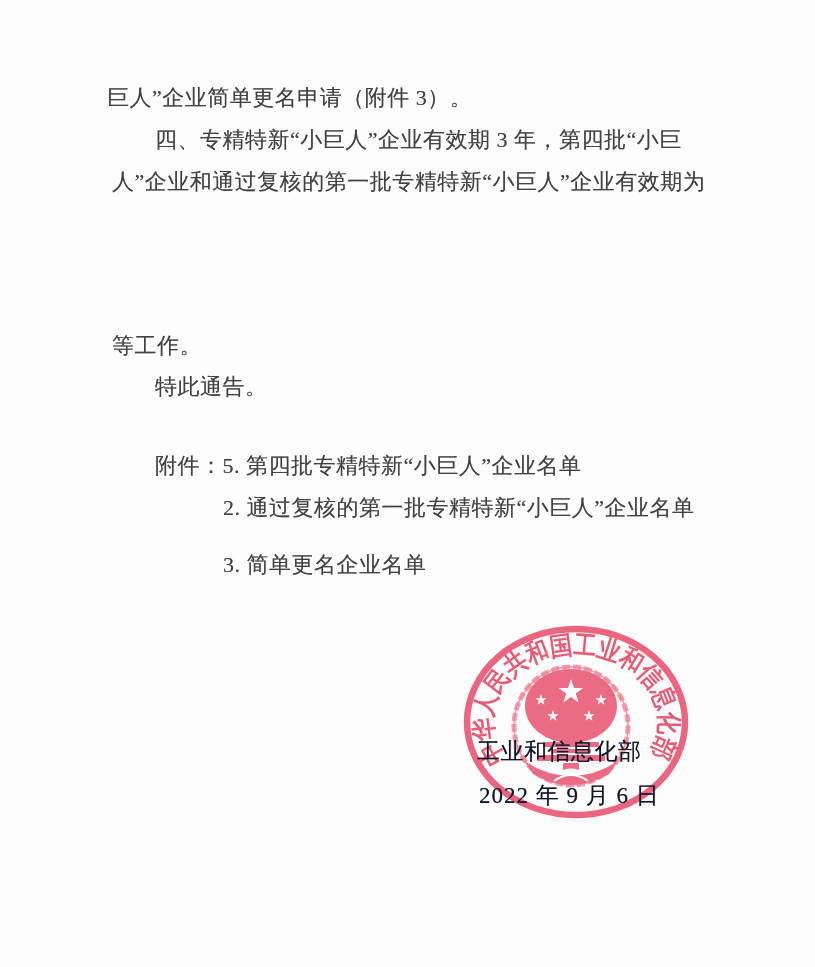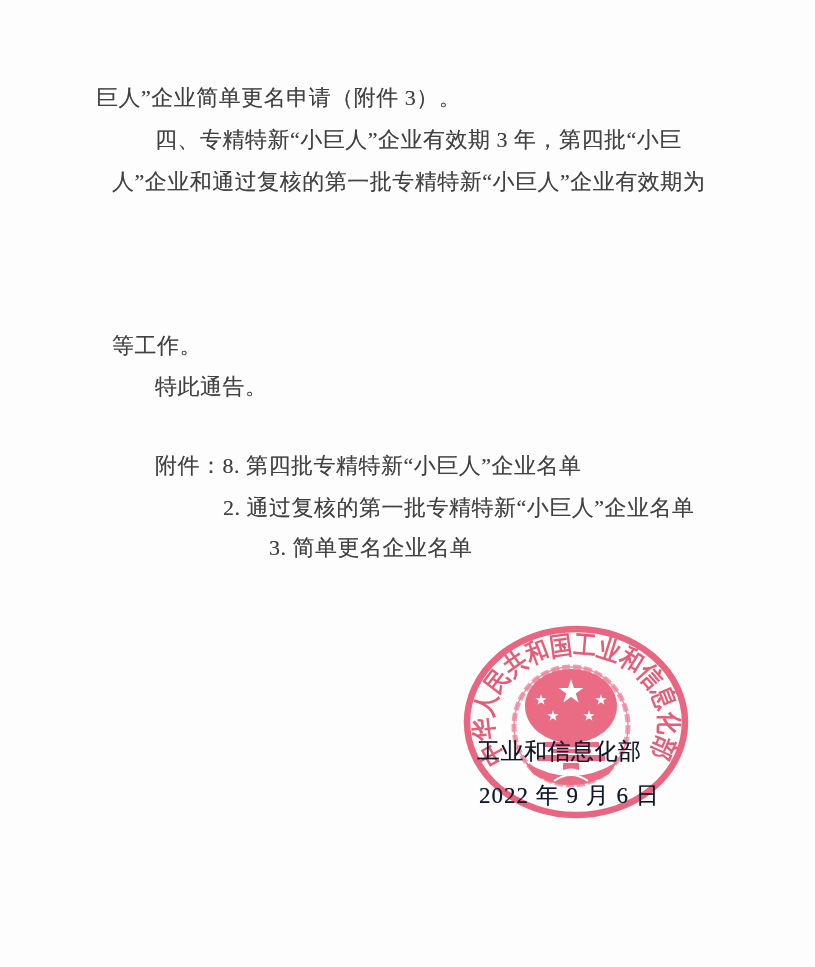--- a/index.html
+++ b/index.html
@@ -12,31 +12,31 @@
   }
   .line{
     position:absolute;
     font-size:22px;
     line-height:1.15;
     letter-spacing:0.5px;
     color:#414141;
     white-space:pre;
     text-shadow:0 0 0.6px rgba(80,80,80,0.55);
   }
-  .l1{left:96px;top:85px;text-align:center;}
+  .l1{left:107px;top:85px;text-align:center;}
   .l2{left:155px;top:127px;}
   .l3{left:112px;top:169px;}
   .l4{left:112px;top:210px;}
   .l5{left:155px;top:251px;}
   .l6{left:112px;top:292px;}
   .l7{left:112px;top:333px;}
   .l8{left:155px;top:374px;}
   .a1{left:155px;top:453px;}
   .a2{left:223px;top:495px;}
-  .a3{left:223px;top:535px;margin-left:46px;}
+  .a3{left:223px;top:552px;}
   .seal-svg{
     position:absolute;left:0;top:0;width:815px;height:967px;
     pointer-events:none;
   }
   .stamp-text{
     position:absolute;
     color:#0f172a;
     font-size:23px;
     white-space:pre;
     z-index:5;
@@ -49,21 +49,21 @@
 <body>
 
 <div class="page">
 
   <div class="line l1">巨人”企业简单更名申请（附件 3）。</div>
   <div class="line l2">四、专精特新“小巨人”企业有效期 3 年，第四批“小巨</div>
   <div class="line l3">人”企业和通过复核的第一批专精特新“小巨人”企业有效期为</div>
   <div class="line l7">等工作。</div>
   <div class="line l8">特此通告。</div>
 
-  <div class="line a1">附件：8. 第四批专精特新“小巨人”企业名单</div>
+  <div class="line a1">附件：5. 第四批专精特新“小巨人”企业名单</div>
   <div class="line a2">2. 通过复核的第一批专精特新“小巨人”企业名单</div>
   <div class="line a3">3. 简单更名企业名单</div>
 
   <svg class="seal-svg" viewBox="0 0 815 967">
     <defs>
       <path id="sealTextPath" d="M 505.6 759 A 84 68 0 1 1 646.4 759" fill="none"></path>
       <polygon id="star" points="0,-1 0.2245,-0.309 0.9511,-0.309 0.3633,0.118 0.5878,0.809 0,0.382 -0.5878,0.809 -0.3633,0.118 -0.9511,-0.309 -0.2245,-0.309"></polygon>
     </defs>
 
     <g opacity="0.93">

